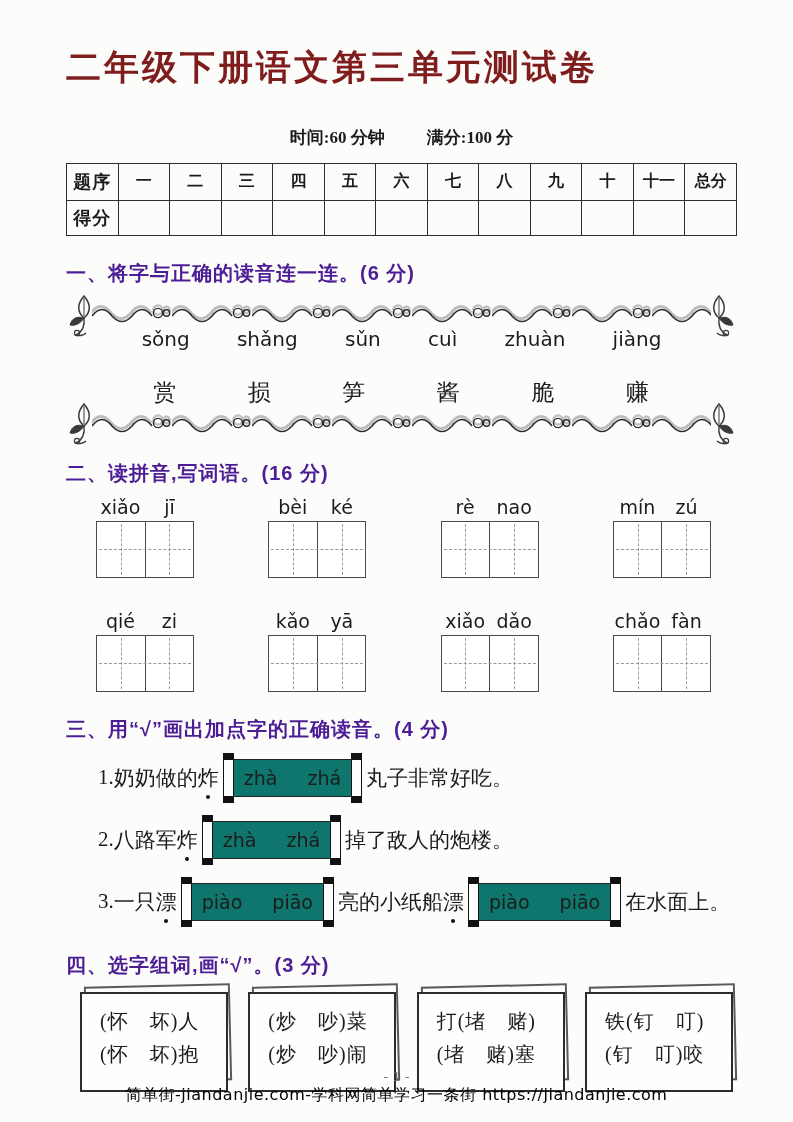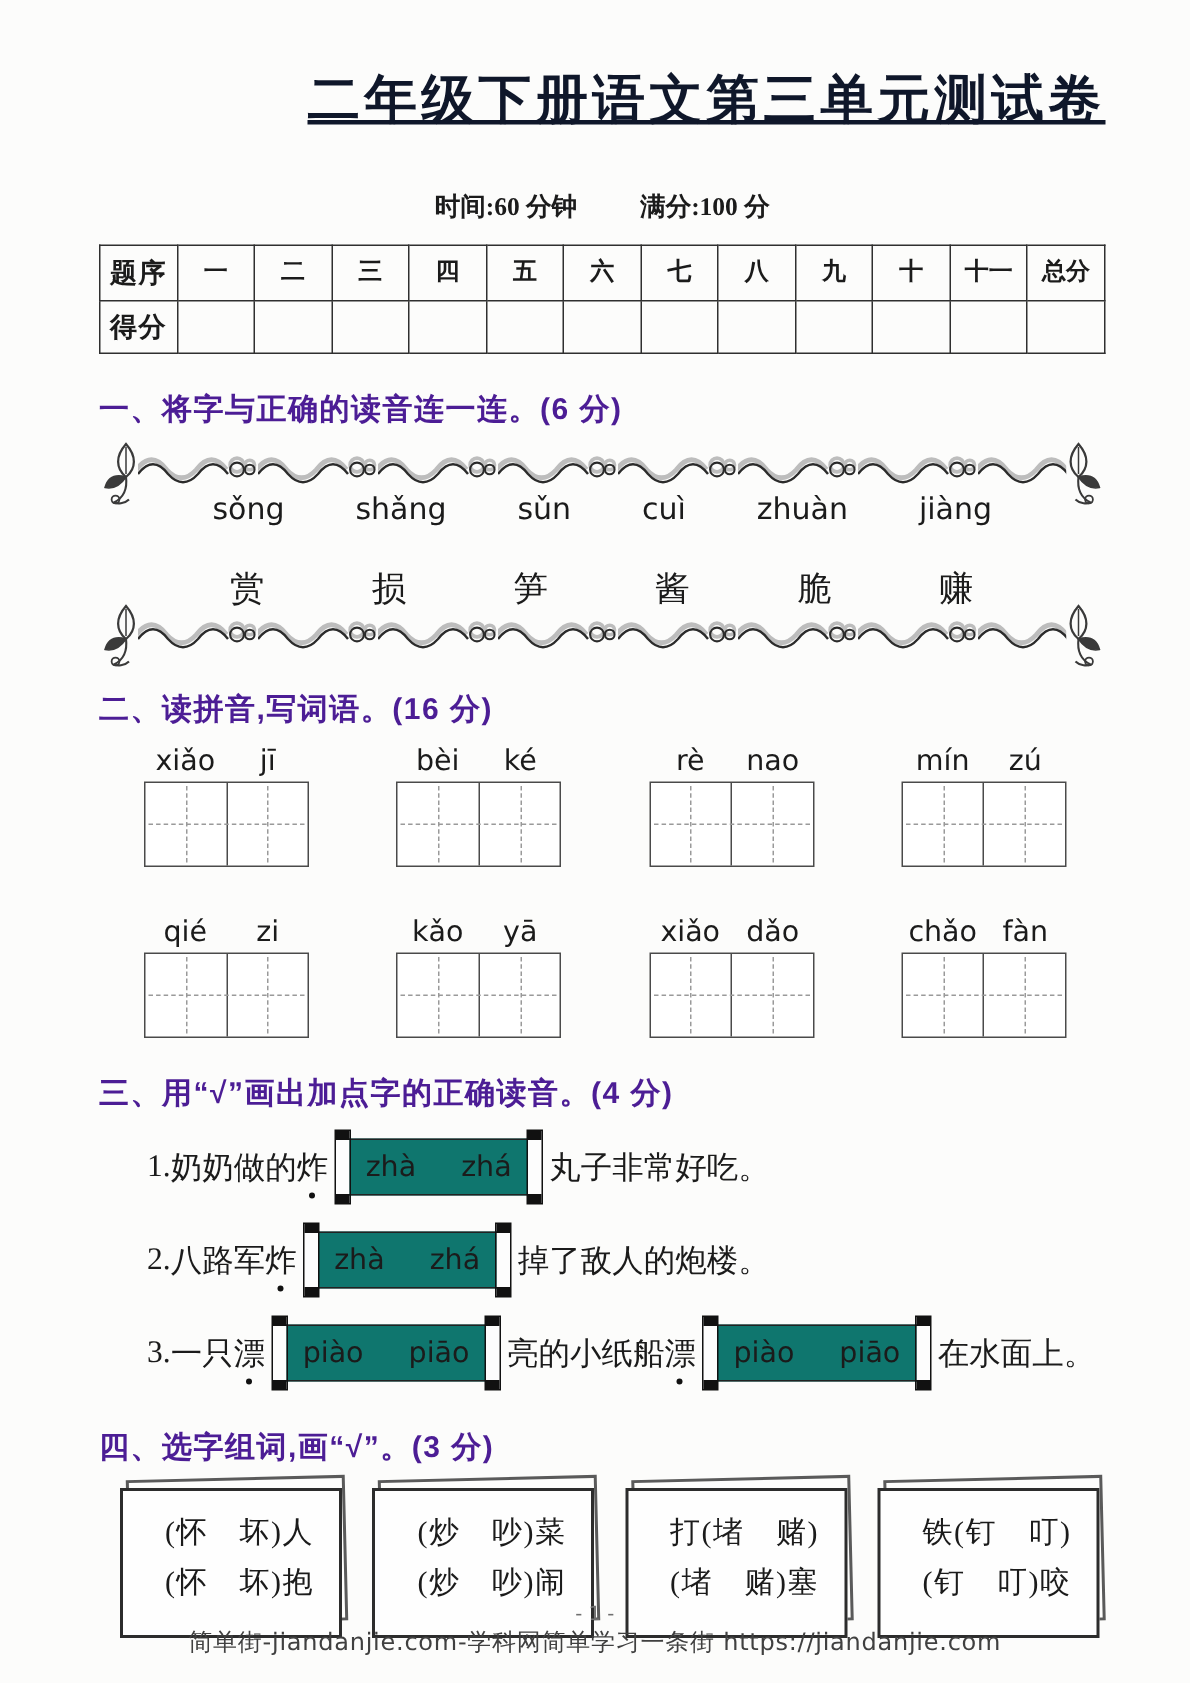--- a/index.html
+++ b/index.html
@@ -6,23 +6,23 @@
   html,body { margin:0; padding:0; }
   body {
     width:793px; height:1122px; overflow:hidden; position:relative;
     background:#fcfcfb; color:#1b1b1b;
     font-family:"Liberation Serif", serif;
   }
   .page { padding:44px 56px 0 66px; }
 
   
   .title {
-    margin:0; text-align:right;
+    margin:0; text-align:left;
     font:bold 35px/1.3 "Liberation Sans", sans-serif;
-    letter-spacing:3px; color:#0f172a;text-decoration:underline;
+    letter-spacing:3px; color:#7f1d1d;
   }
   .info { text-align:center; margin-top:36px; font:bold 17px "Liberation Serif", serif; }
   .info .gap { display:inline-block; width:42px; }
 
   
   table.score { width:100%; border-collapse:collapse; margin-top:14px; table-layout:fixed; }
   table.score td {
     border:1.6px solid #2f2f2f; text-align:center; vertical-align:middle;
     font:bold 16px "Liberation Serif", serif; height:37px; padding:0;
   }
@@ -45,21 +45,21 @@
   .div-text.pinyin { font:20px "DejaVu Sans", sans-serif; margin-top:1px; }
   .div-text.chars  { font:23px "Liberation Serif", serif; margin-bottom:2px; letter-spacing:1px; }
   .leaf { position:absolute; width:30px; height:46px; }
   .leaf-l { left:-8px; top:-8px; }
   .leaf-r { right:-8px; top:-8px; transform:scaleX(-1); }
   .divider.flip .leaf-l, .divider.flip .leaf-r { top:auto; bottom:-10px; }
 
   
   .py-row { display:flex; justify-content:space-between; margin:10px 26px 0 30px; }
   .py-row.second { margin-top:32px; }
-  .py-group { width:110px; }
+  .py-group { width:98px; }
   .py-label { display:flex; font:19px "DejaVu Sans", sans-serif; margin-bottom:3px; }
   .py-label span { flex:1; text-align:center; }
   .tian { display:flex; height:57px; border:1.6px solid #4a4a4a; position:relative; background:#fff; }
   .tian .cell { flex:1; position:relative; }
   .tian .cell + .cell { border-left:1.4px solid #4a4a4a; }
   .tian .cell::before {
     content:""; position:absolute; left:50%; top:2px; bottom:2px;
     border-left:1px dashed #9a9a9a;
   }
   .tian::after {
@@ -97,26 +97,26 @@
   .cards { display:flex; justify-content:space-between; margin:14px 4px 0 14px; }
   .card {
     width:148px; min-height:100px; background:#fefefe; position:relative;
     border:2px solid #2c2c2c; padding:8px 6px 10px 12px;
     font:20px "Liberation Serif", serif;
   }
   .card::before {
     content:""; position:absolute; z-index:-1; left:3px; right:-5px; top:-9px; bottom:8px;
     background:#fdfdfc; border:2px solid #5a5a5a; transform:rotate(-1.4deg);
   }
-  .card .line { margin:6px 16px; letter-spacing:1px; white-space:pre; }
+  .card .line { margin:6px 6px; letter-spacing:1px; white-space:pre; }
 
   
   .footer-wrap { position:absolute; left:0; right:0; bottom:16px; text-align:center; }
   .page-num { color:#6f6f6f; font:13px "DejaVu Sans", sans-serif; margin-bottom:1px; }
-  .footer { color:#404040; font:16px "DejaVu Sans", sans-serif; letter-spacing:0.5px; }
+  .footer { color:#000000; font:16px "DejaVu Sans", sans-serif; letter-spacing:0.5px; }
 
   .hidden-defs { position:absolute; width:0; height:0; }
 </style>
 </head>
 <body>
 
 <svg class="hidden-defs" aria-hidden="true">
   <defs>
     <pattern id="scallop-pat" width="80" height="26" patternUnits="userSpaceOnUse">
       <path d="M0,16 Q10,3 20,16 Q30,27 40,16 Q50,3 60,16" fill="none" stroke="#bdbdbd" stroke-width="3.2" transform="translate(-1,-3)"></path>

